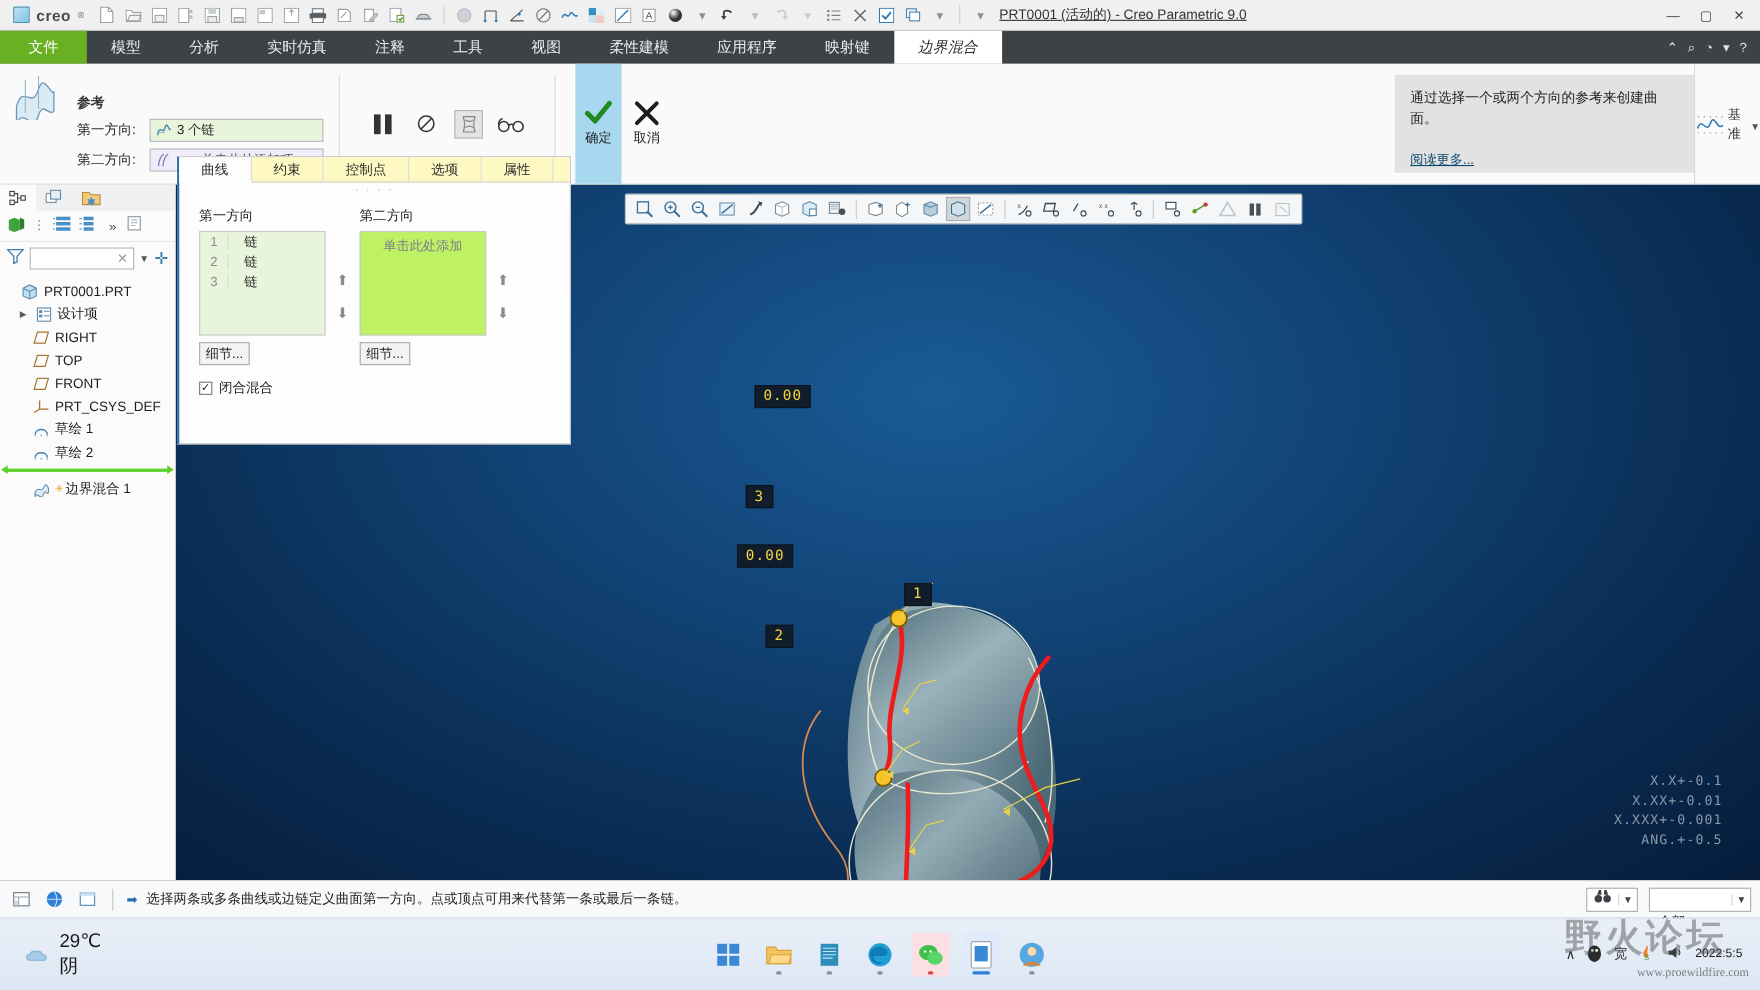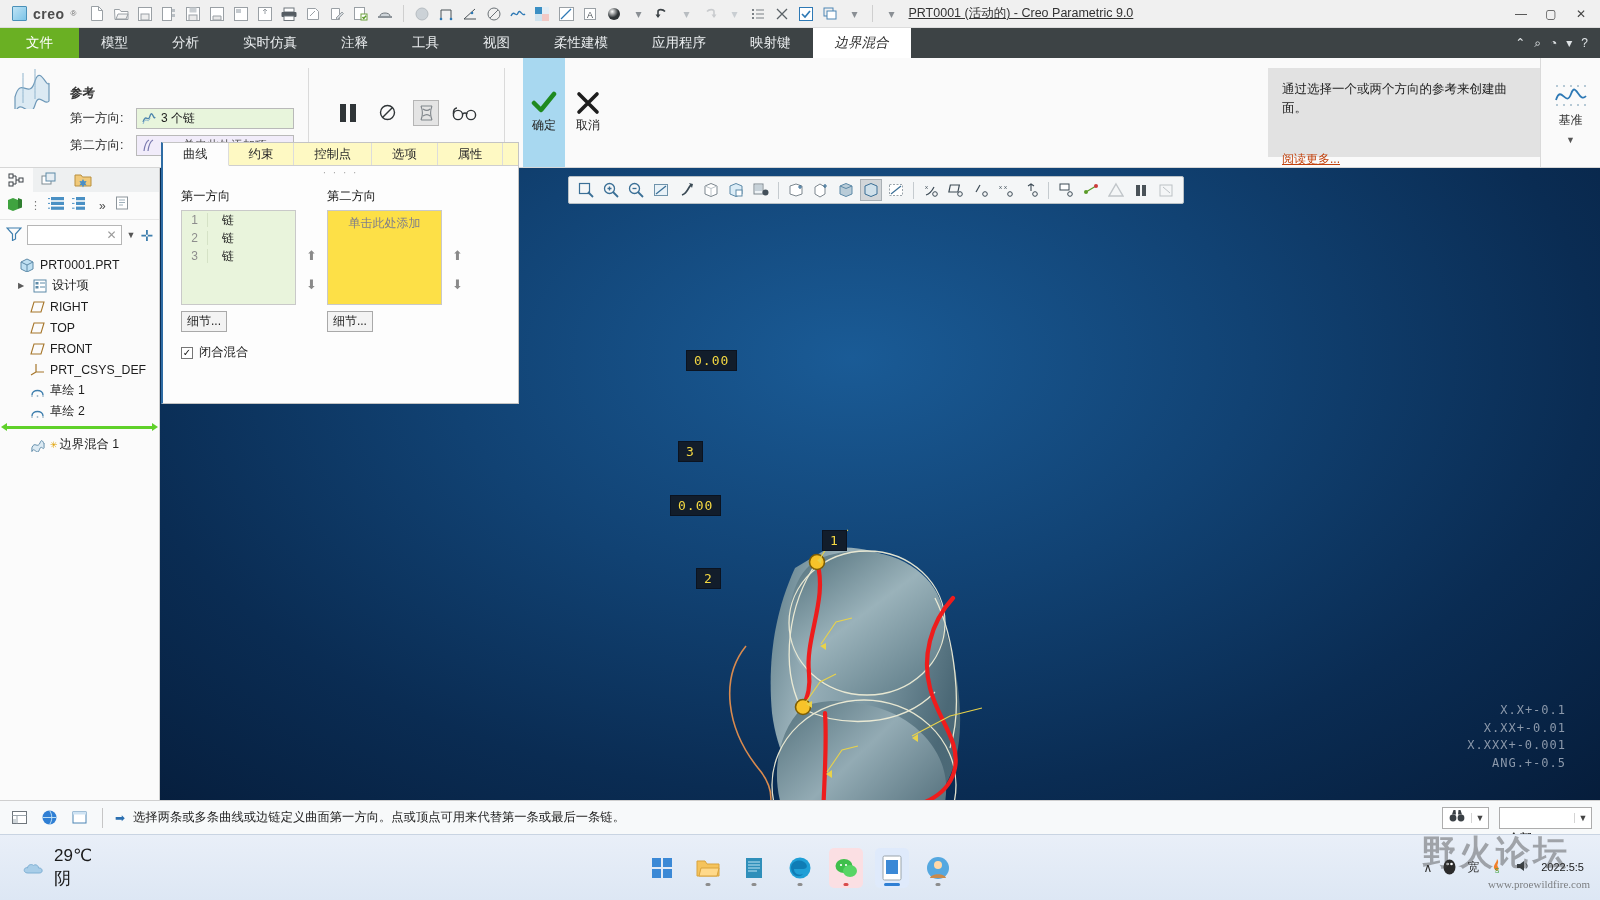--- a/index.html
+++ b/index.html
@@ -95,23 +95,23 @@
   .okc.sel { background: #a8d8f0; }
   .okc-lbl { font-size: 12px; color: #222; }
 
   .help-panel {
     margin-left: auto; display: flex; align-items: stretch;
   }
   .help-box {
     width: 272px; margin: 10px 0 10px 0; background: #e2e2e2; padding: 12px 14px;
     font-size: 12.5px; color: #222; line-height: 1.5;
   }
-  .help-link { color: #c2410c; text-decoration: underline; display: inline-block; margin-top: 32px; font-size: 12px; }
+  .help-link { color: #0c4a6e; text-decoration: underline; display: inline-block; margin-top: 18px; font-size: 12px; }
   .datum-group {
-    width: 60px; display: flex; flex-direction: column; align-items: center;
+    width: 60px; display: flex; align-items: center;
     justify-content: center; border-left: 1px solid #dadada; gap: 2px; padding: 6px 0;
   }
   .datum-lbl { font-size: 12px; color: #333; }
   .datum-caret { font-size: 9px; color: #555; margin-top: 4px; }
 
   
   .leftpanel {
     position: absolute; left: 0; top: 168px; width: 160px; height: 632px;
     background: #fbfbfb; border-right: 1px solid #cfcfcf;
   }
@@ -157,21 +157,21 @@
     padding: 0 20px; display: flex; align-items: center; font-size: 12.3px; color: #2b2b2b;
     border-right: 1px solid #dcdcdc;
   }
   .db-tab.active { background: #fdfdfd; border-bottom: 1px solid #fdfdfd; margin-bottom: -1px; }
   .db-grip { text-align: center; font-size: 10px; color: #a5a5a5; letter-spacing: 2px; height: 14px; line-height: 14px; }
   .db-body { display: flex; padding: 8px 32px 0 18px; gap: 10px; }
   .dir-col { display: flex; flex-direction: column; }
   .dir-title { font-size: 12.3px; color: #1d1d1d; margin-bottom: 5px; }
   .listbox { width: 115px; height: 95px; border: 1px solid #c9c9c9; }
   .listbox.one { background: #e9f4dc; }
-  .listbox.two { background: #fde047; }
+  .listbox.two { background: #bef264; }
   .lrow { display: flex; height: 18px; align-items: center; font-size: 12px; }
   .lrow .num { width: 26px; text-align: center; color: #8d8d8d; border-right: 1px solid #d5e2c6; }
   .lrow .val { padding-left: 14px; color: #1d1d1d; }
   .ph { font-size: 12px; color: #7d7d8c; text-align: center; padding-top: 4px; }
   .arrows { display: flex; flex-direction: column; justify-content: center; gap: 14px; padding-top: 20px; }
   .arw { font-size: 13px; color: #8a8a8a; }
   .det-btn {
     margin-top: 6px; width: 46px; height: 21px; border: 1px solid #a9a9a9; background: #f3f3f3;
     font-size: 12px; color: #1d1d1d; display: flex; align-items: center; justify-content: center;
   }

